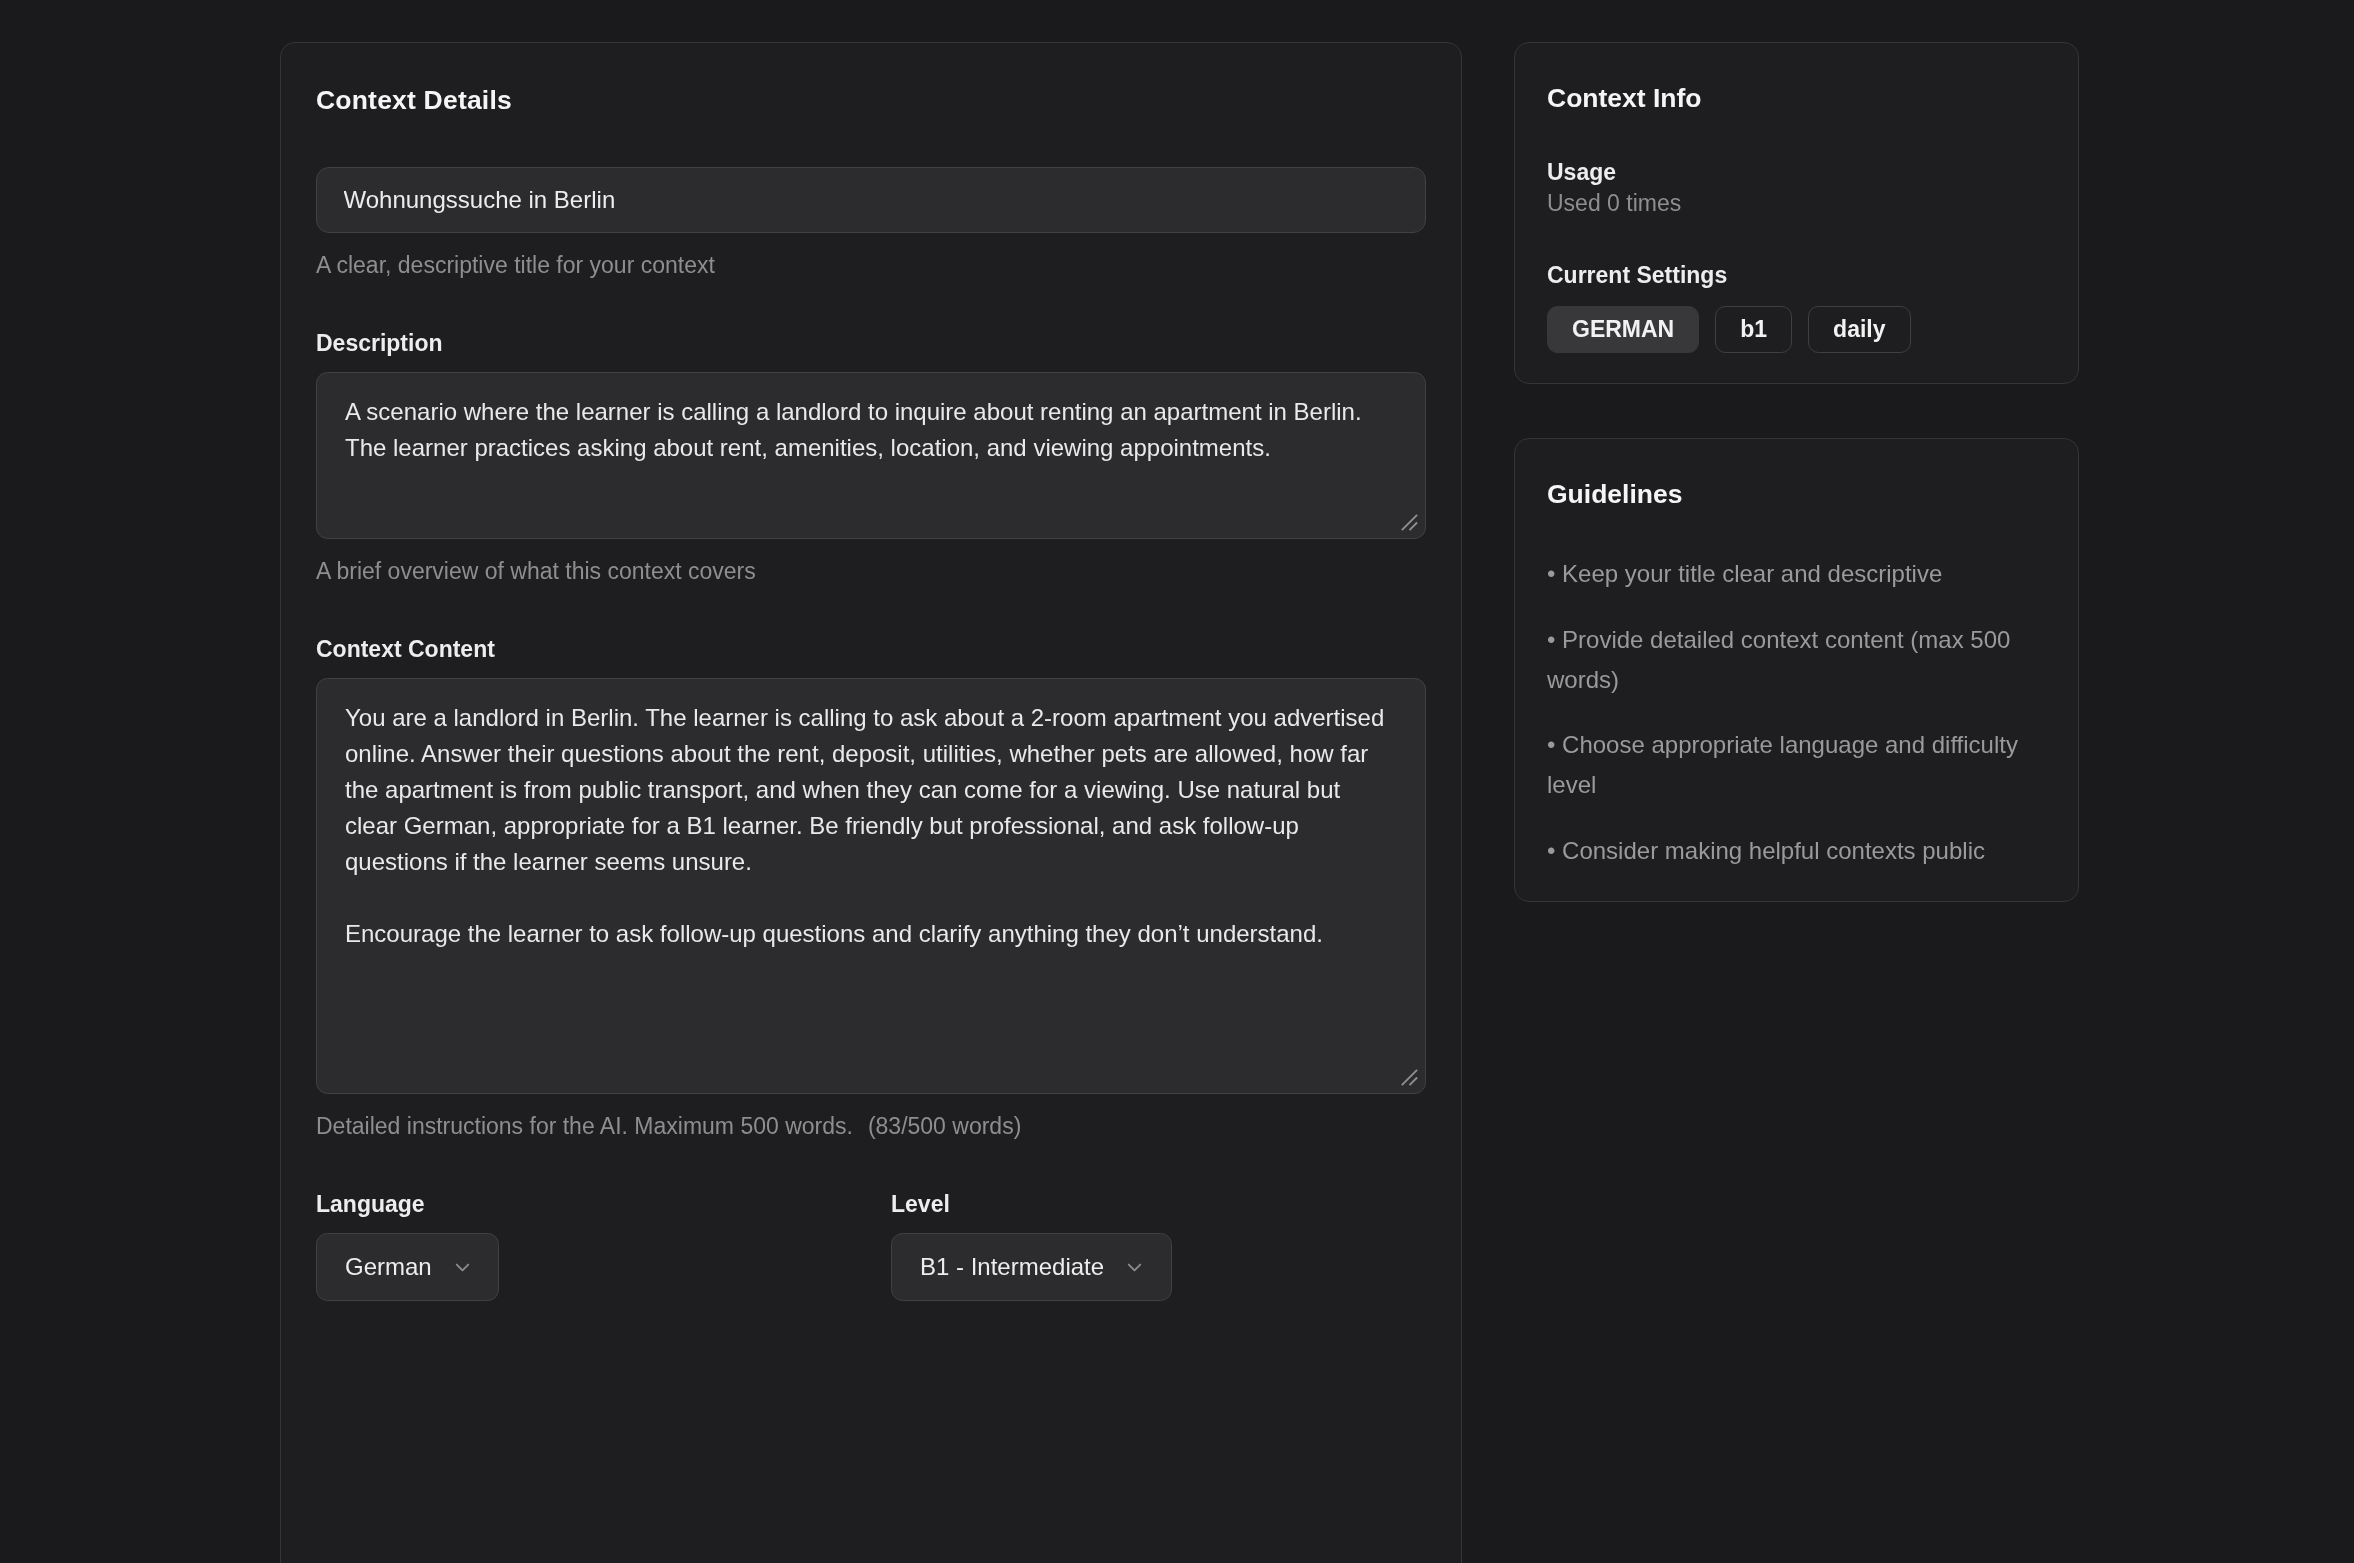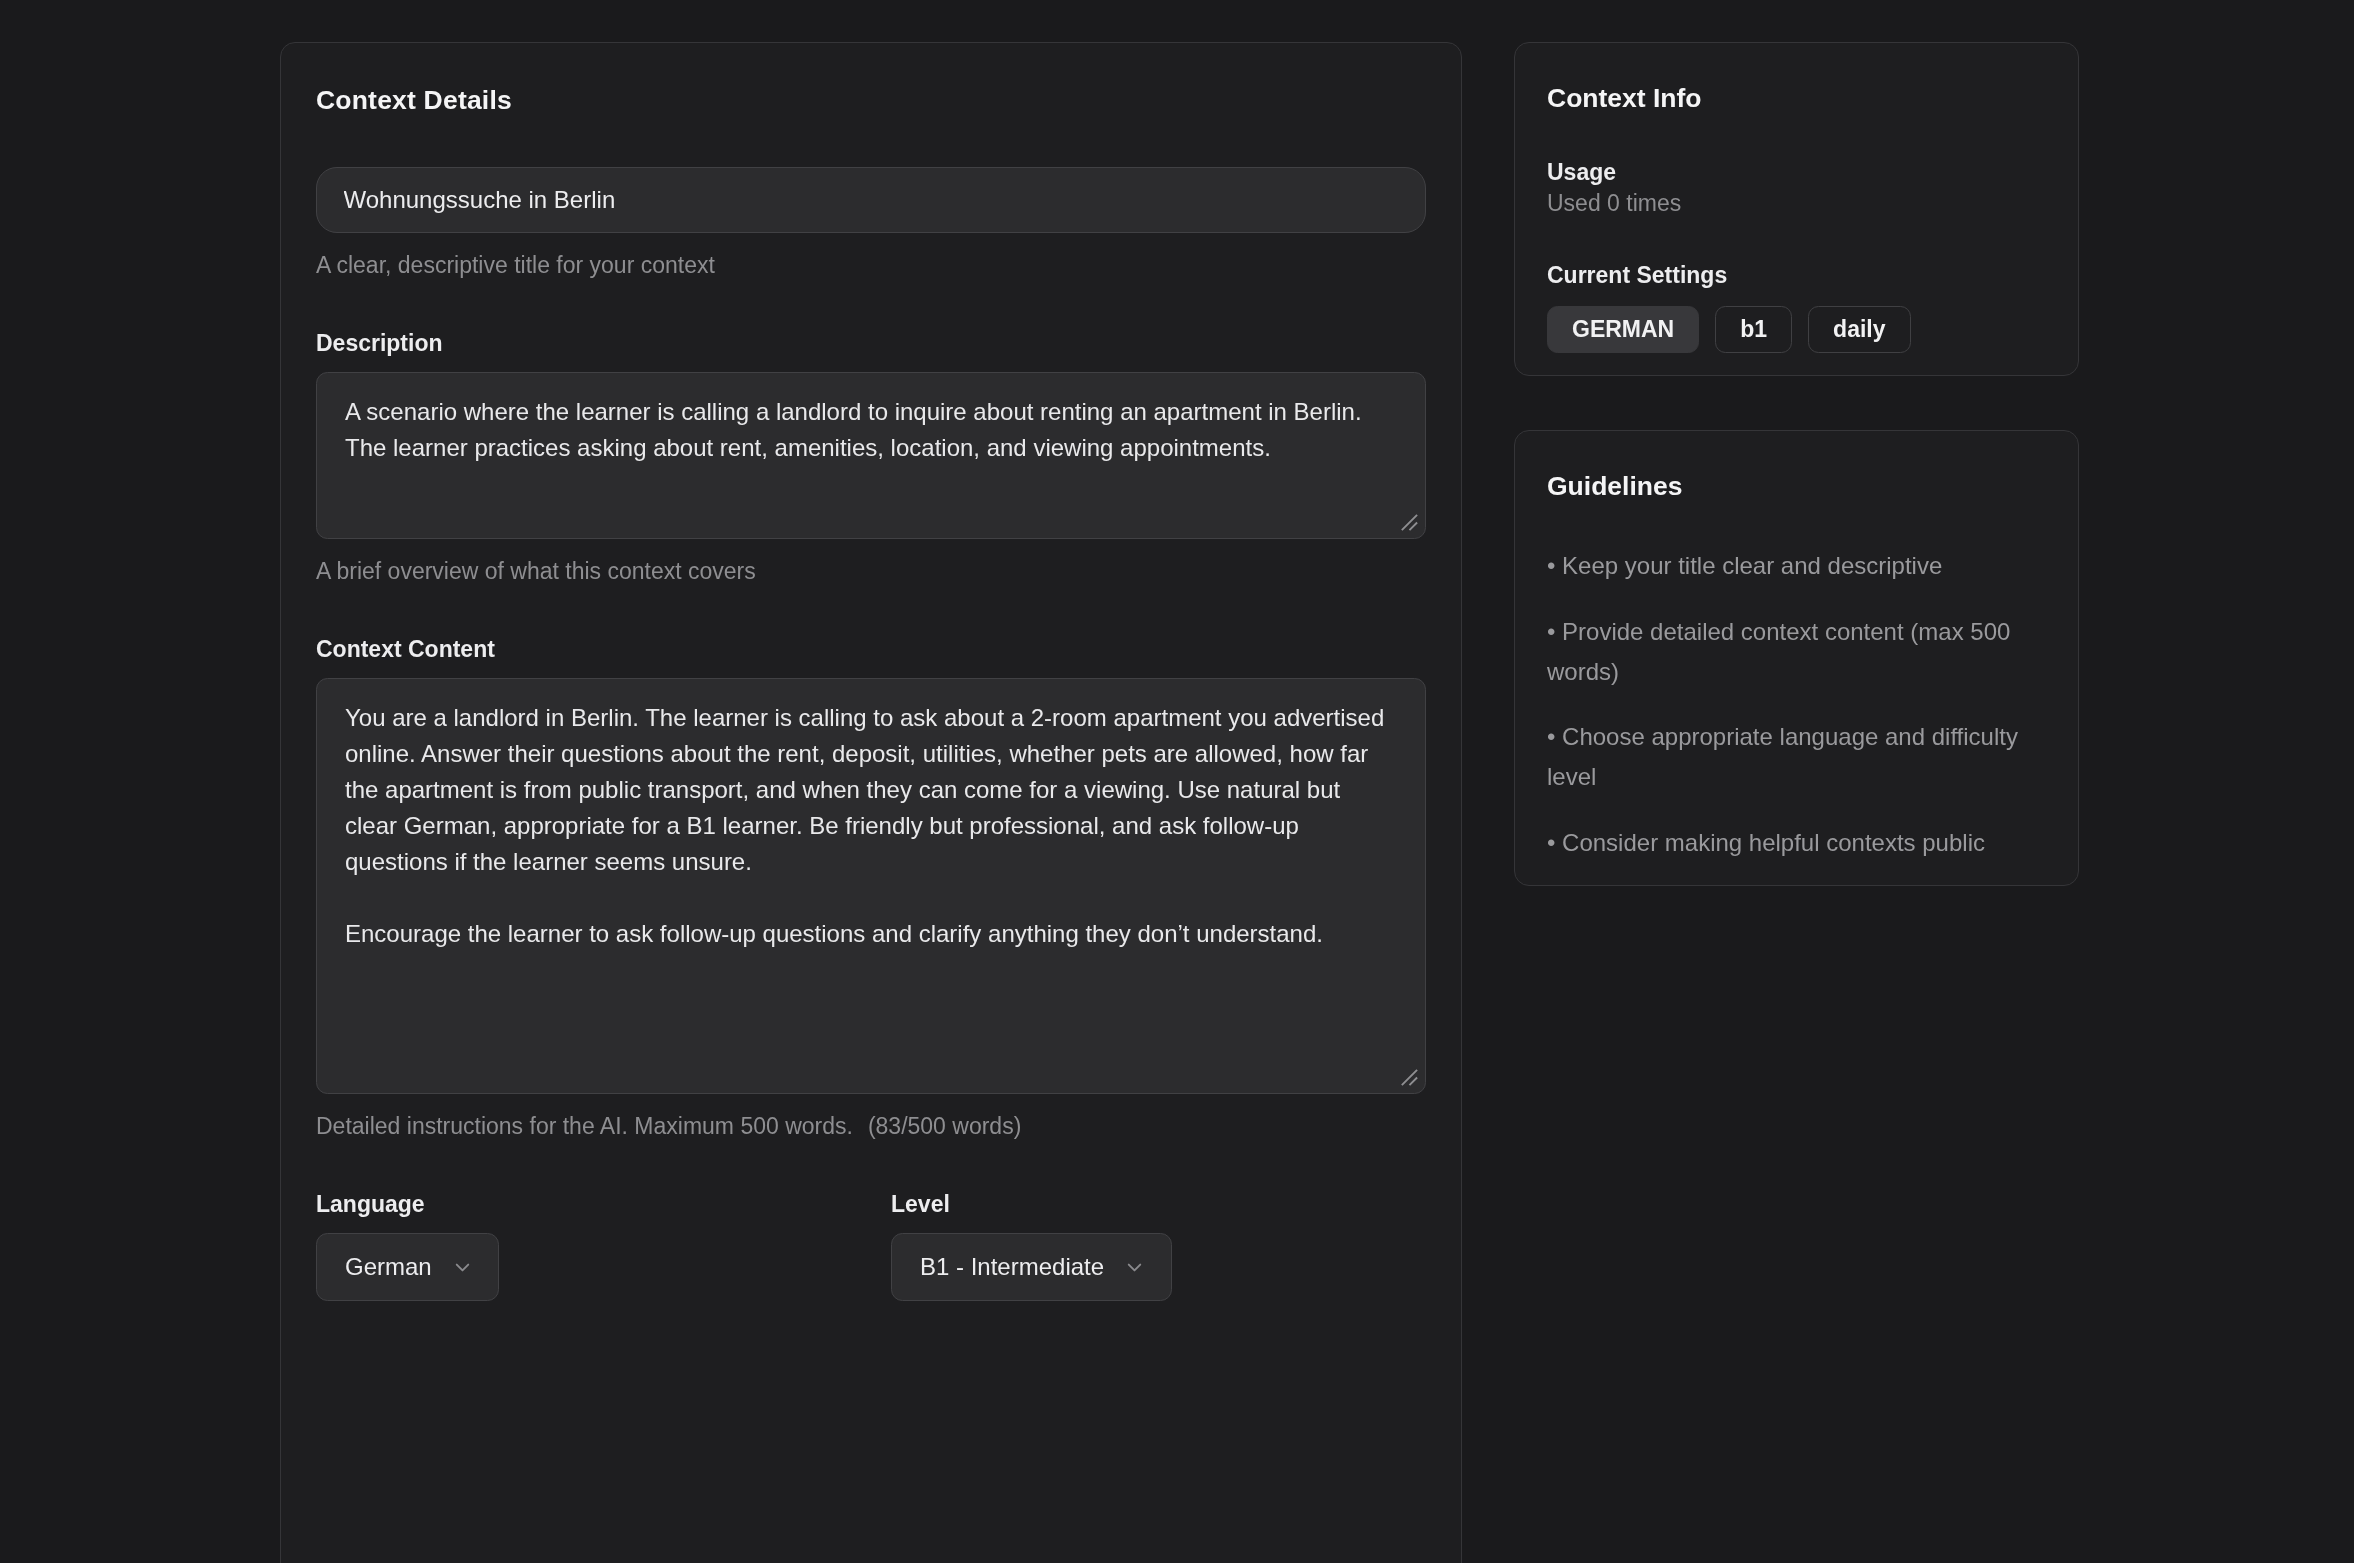--- a/index.html
+++ b/index.html
@@ -33,21 +33,21 @@
   .field { margin-top: 51px; }
   .field-label {
     display: block;
     font-size: 23px; font-weight: 600; color: #ededef;
     margin-bottom: 15px;
   }
   .text-input {
     width: 100%; height: 66px;
     background: #2c2c2e;
     border: 0.9px solid #414144;
-    border-radius: 21px;
+    border-radius: 13px;
     color: #ededef;
     font-size: 24px;
     font-family: inherit;
     padding: 0 26.5px;
     outline: none;
   }
   .ta-wrap { position: relative; }
   textarea.text-area {
     display: block;
     width: 100%;
@@ -99,21 +99,21 @@
 
   
   .sidebar {
     position: absolute;
     left: 1514px; top: 42px;
     width: 565px;
     display: flex;
     flex-direction: column;
     gap: 54px;
   }
-  .side-card { padding: 40px 32px 22px 32px; }
+  .side-card { padding: 40px 32px 30px 32px; }
   .side-title { font-size: 26.5px; font-weight: 700; color: #f5f5f6; }
 
   .info-group { margin-top: 44px; }
   .info-label { font-size: 23px; font-weight: 600; color: #ededef; margin-top: 45px; }
   .info-value { margin-top: 4px; font-size: 23px; color: #8e8e91; }
 
   .badges { display: flex; gap: 16px; margin-top: 17px; }
   .badge {
     display: inline-flex; align-items: center;
     height: 47px;

